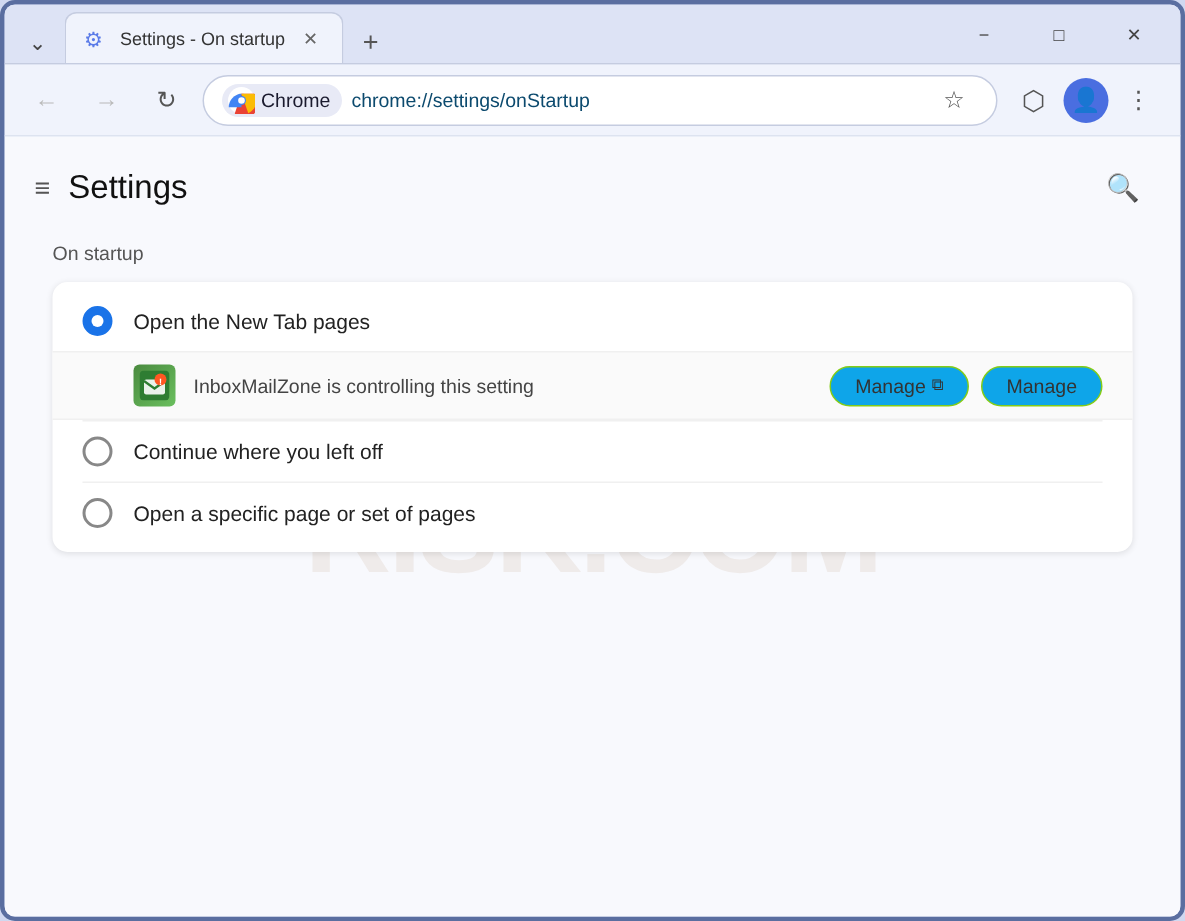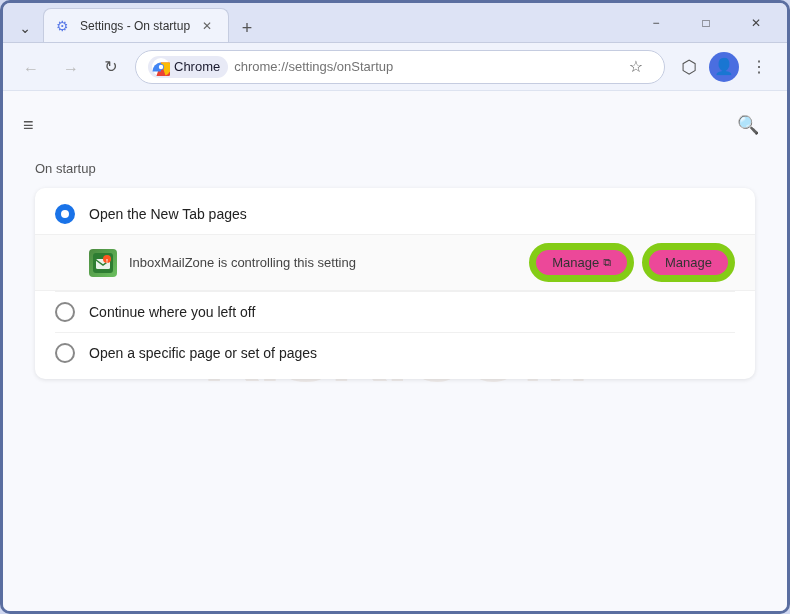--- a/index.html
+++ b/index.html
@@ -168,21 +168,21 @@
     }
 
     .chrome-label {
       font-size: 13px;
       font-weight: 500;
       color: #1a1a2e;
     }
 
     .address-text {
       font-size: 13px;
-      color: #737373;
+      color: #0c4a6e;
       flex: 1;
     }
 
     .nav-right {
       display: flex;
       align-items: center;
       gap: 4px;
     }
 
     .nav-icon-btn {
@@ -368,22 +368,22 @@
     }
 
     .ext-buttons {
       display: flex;
       gap: 8px;
     }
 
     .ext-btn {
       padding: 5px 16px;
       border-radius: 20px;
-      border: 7px solid #84cc16;
-      background: #ec4899;
+      border: 1px solid #84cc16;
+      background: #0ea5e9;
       font-size: 13px;
       color: #333;
       cursor: pointer;
       display: flex;
       align-items: center;
       gap: 4px;
     }
 
     .divider {
       height: 1px;
@@ -462,20 +462,21 @@
 
   <div class="watermark">
     <div>RISK.COM</div>
   </div>
 
   <div class="settings-header">
     <div class="settings-title-group">
       <div class="menu-icon">
         <span>≡</span>
       </div>
+      <h1 class="settings-title">Settings</h1>
     </div>
     <div class="search-icon-btn">
       <span>🔍</span>
     </div>
   </div>
 
   <div class="startup-section">
     <div class="section-label">On startup</div>
 
     <div class="options-card">

